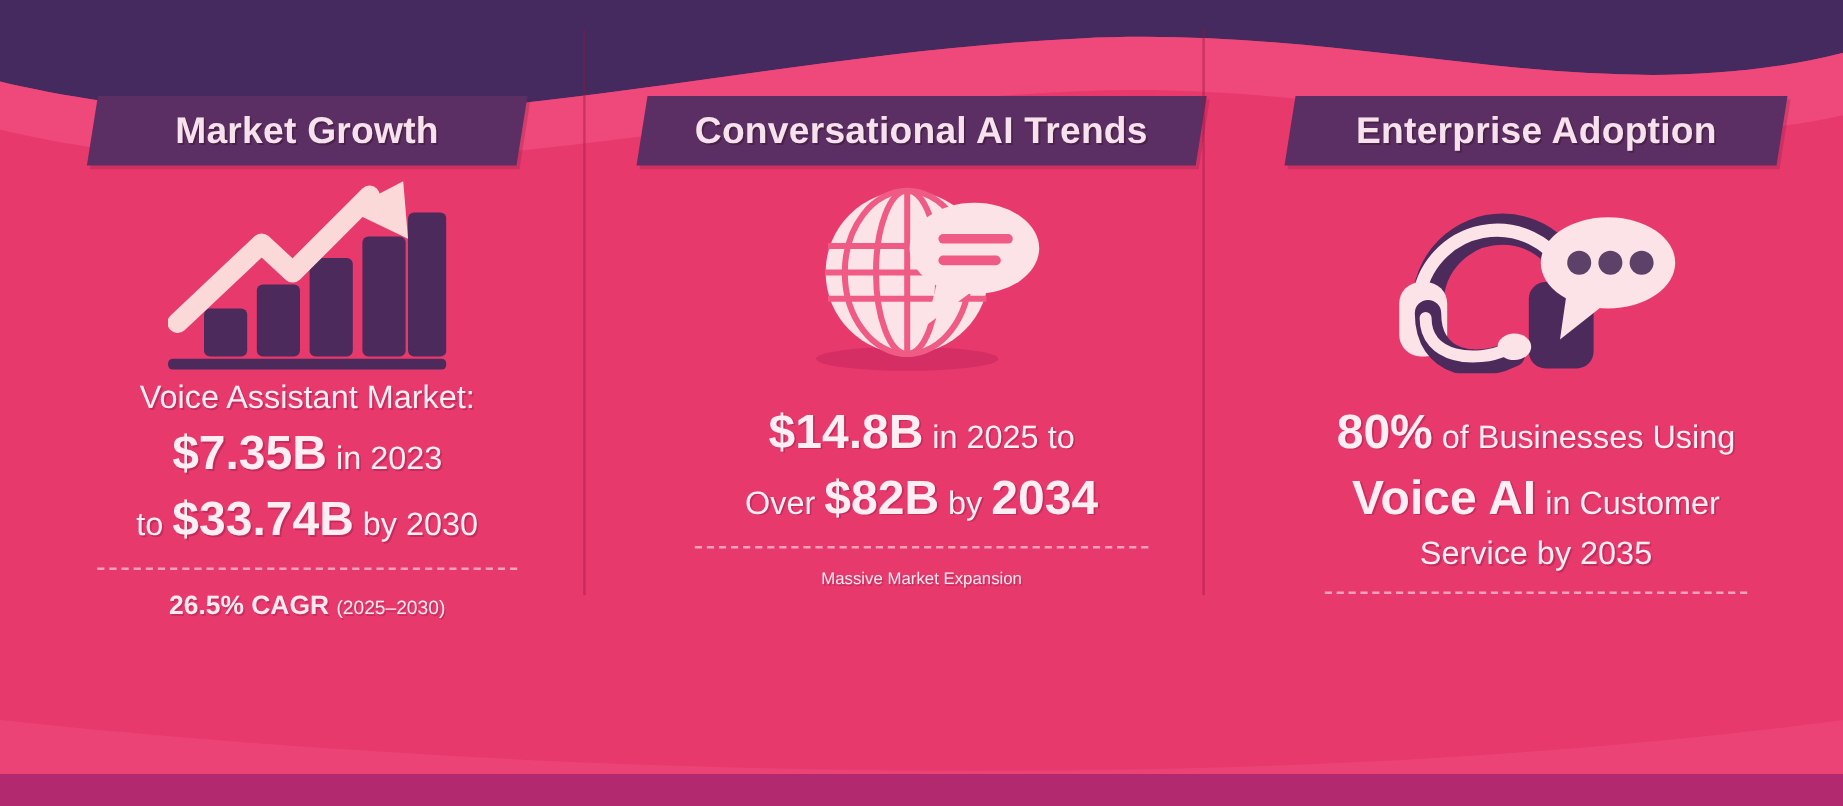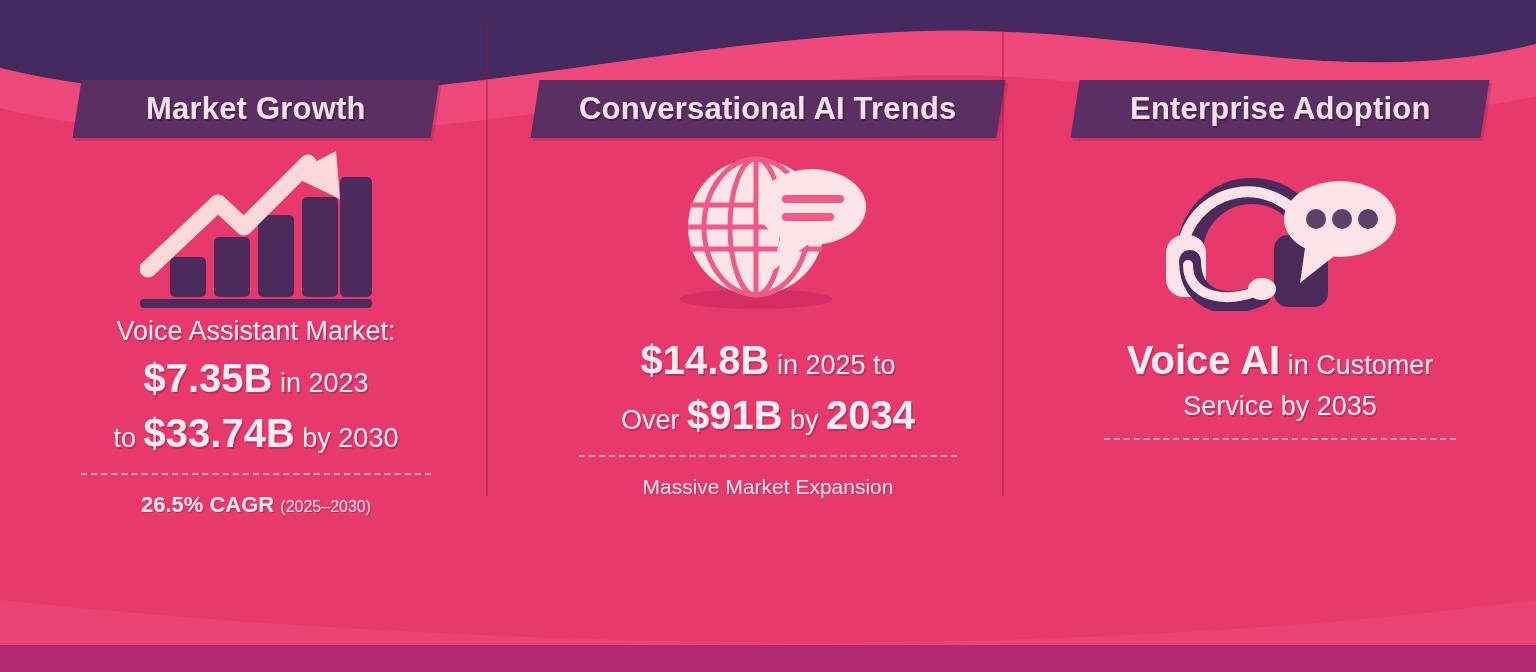--- a/index.html
+++ b/index.html
@@ -93,21 +93,21 @@
   }
   .stat-line .big { font-size:40px; font-weight:bold; }
 
   .dash {
     border:0;
     border-top:2px dashed rgba(255,225,237,0.62);
     margin:14px auto 0;
   }
   .caption {
     margin-top:16px;
-    font-size:21px;
+    font-size:14px;
     color:#fde9f0;
     text-shadow:1.2px 1.2px 0 rgba(140,25,70,0.35);
     white-space:nowrap;
     text-align:center;
   }
   .caption.bold { font-weight:bold; font-size:22px; }
   .caption .sm { font-size:16px; font-weight:normal; }
 
   .c1 .stat-block { }
   .c1 .dash { width:350px; }
@@ -203,21 +203,21 @@
           <line x1="122" y1="68" x2="166" y2="68"></line>
         </g>
       </svg>
     </div>
 
     <div class="stat-block">
       <div class="stat-line">
         <span class="big">$14.8B</span><span> in 2025 to</span>
       </div>
       <div class="stat-line">
-        <span>Over </span><span class="big">$91B</span><span> by </span><span class="big">2034</span>
+        <span>Over </span><span class="big">$82B</span><span> by </span><span class="big">2034</span>
       </div>
       <hr class="dash">
       <div class="caption">Massive Market Expansion</div>
     </div>
   </div>
 
   <div class="col c3">
     <div class="banner">
       <span class="banner-text">Enterprise Adoption</span>
     </div>
@@ -240,20 +240,23 @@
         <ellipse cx="184" cy="70" rx="56" ry="38" fill="#fbe3e7"></ellipse>
         <path d="M150,92 L144,134 L182,104 Z" fill="#fbe3e7"></path>
         <circle cx="160" cy="70" r="10" fill="#5d4168"></circle>
         <circle cx="186" cy="70" r="10" fill="#5d4168"></circle>
         <circle cx="212" cy="70" r="10" fill="#5d4168"></circle>
       </svg>
     </div>
 
     <div class="stat-block">
       <div class="stat-line">
+        <span class="big">80%</span><span> of Businesses Using</span>
+      </div>
+      <div class="stat-line">
         <span class="big">Voice AI</span><span> in Customer</span>
       </div>
       <div class="stat-line">Service by 2035</div>
       <hr class="dash">
     </div>
   </div>
 
 </div>
 
 </body></html>

